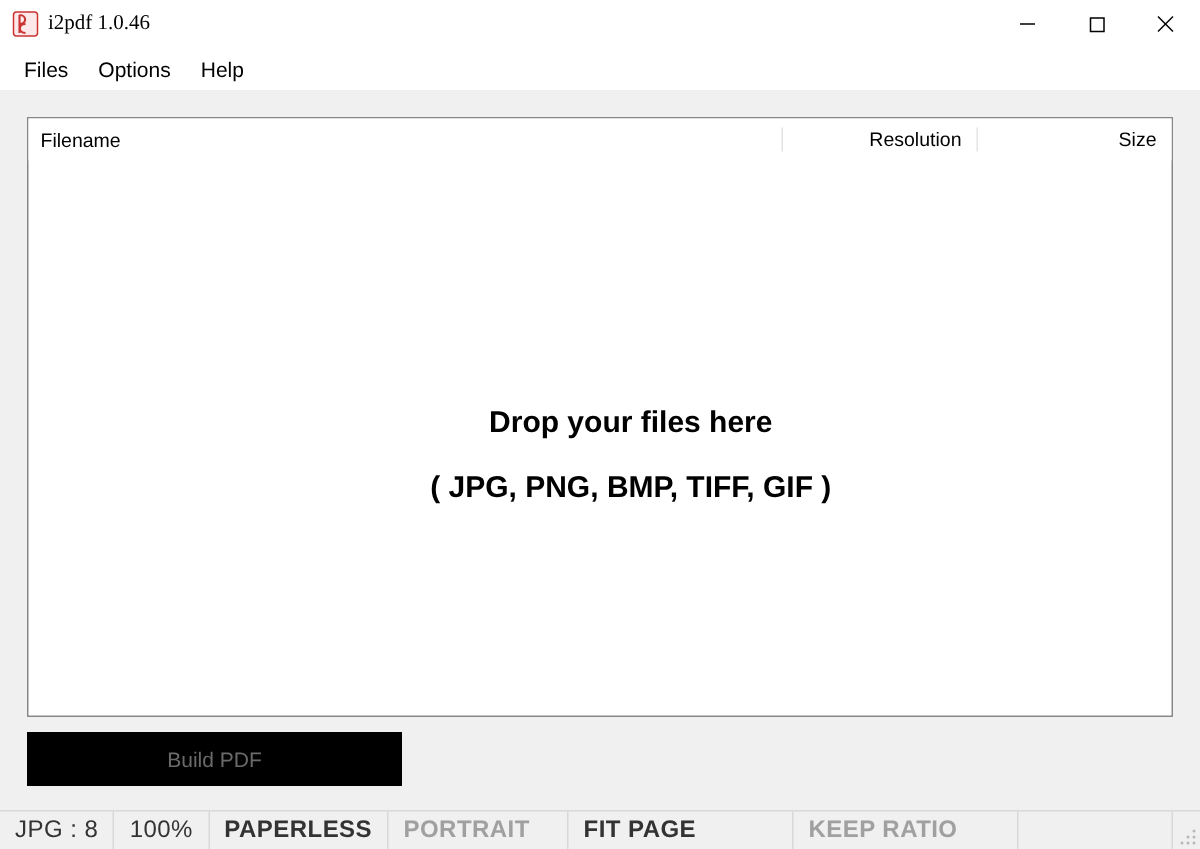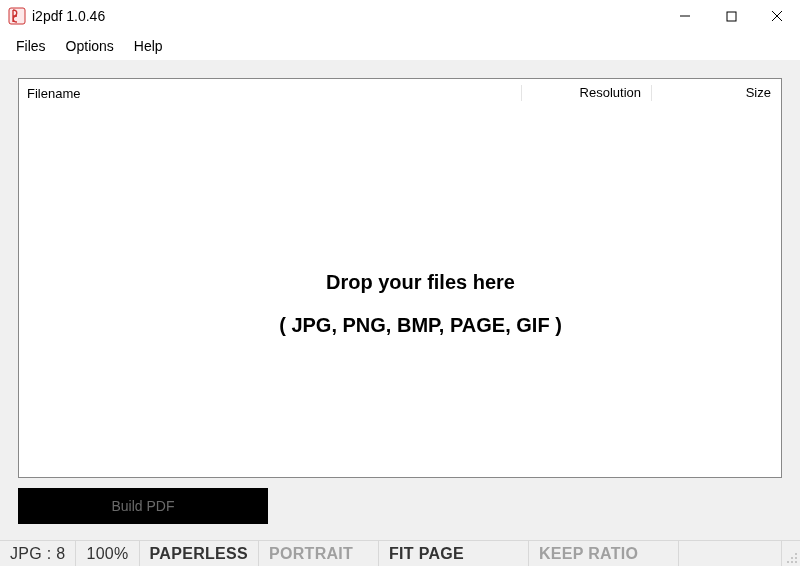--- a/index.html
+++ b/index.html
@@ -17,20 +17,21 @@
       display: flex;
       flex-direction: column;
     }
     
     .titlebar {
       height: 32px;
       background: #ffffff;
       display: flex;
       align-items: center;
       padding-left: 8px;
+      font-family: Liberation Serif, serif;
     }
     .titlebar .app-icon {
       width: 18px;
       height: 18px;
       margin-right: 6px;
       display: inline-flex;
       align-items: center;
       justify-content: center;
     }
     .titlebar .title-text {
@@ -240,21 +241,21 @@
 
 <div class="content">
   <div class="file-list">
     <div class="columns">
       <div class="col-filename">Filename</div>
       <div class="col-resolution">Resolution</div>
       <div class="col-size">Size</div>
     </div>
     <div class="drop-area">
       <div class="drop-msg">Drop your files here</div>
-      <div class="drop-msg">( JPG, PNG, BMP, PAGE, GIF )</div>
+      <div class="drop-msg">( JPG, PNG, BMP, TIFF, GIF )</div>
     </div>
   </div>
   <div class="button-row">
     <button class="build-btn" disabled="">Build PDF</button>
   </div>
 </div>
 
 <div class="statusbar">
   <div class="status-seg normal">JPG : 8</div>
   <div class="status-seg normal">100%</div>

